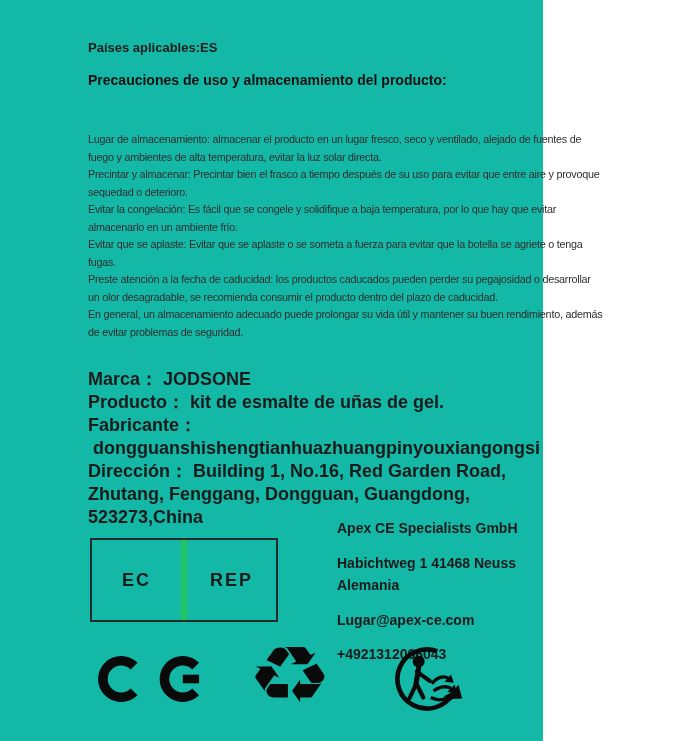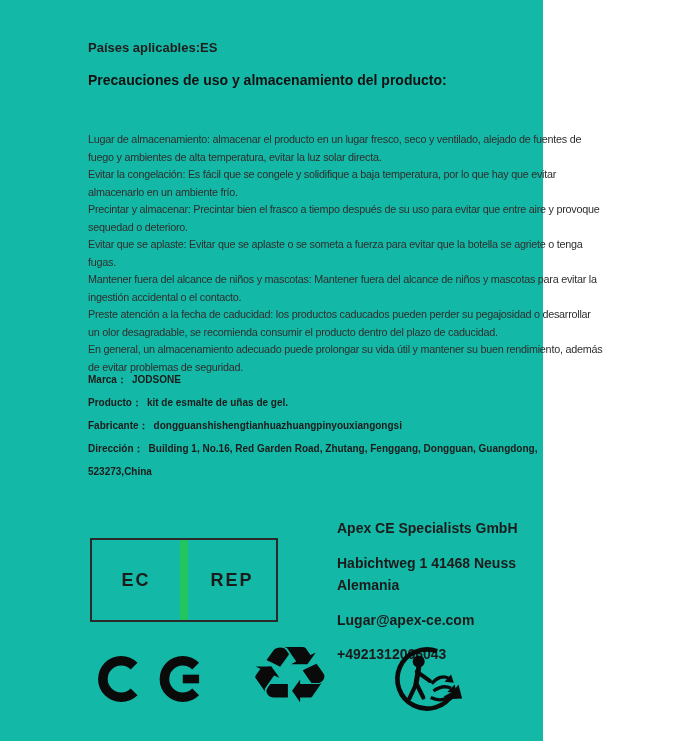--- a/index.html
+++ b/index.html
@@ -23,34 +23,34 @@
   .body-text {
     position: absolute; left: 88px; top: 99px; width: 515px;
     font-size: 10.8px; line-height: 17.5px; letter-spacing: -0.25px;
     color: #2e2e2e;
     margin-top: 32px;
   }
   .body-text p { margin: 0; }
 
   .product-info {
     position: absolute; left: 88px; top: 368px; width: 492px;
-    font-size: 10px; font-weight: bold; color: #1b1b1b; line-height: 23px;
+    font-size: 18px; font-weight: bold; color: #1b1b1b; line-height: 23px;
   }
   .product-row { margin: 0; }
   .product-row .value { margin-left: 5px; }
 
   .ecrep-box {
     position: absolute; left: 90px; top: 538px; width: 184px; height: 80px;
     border: 2px solid #2a2a2a; display: flex;
   }
   .ecrep-cell {
     flex: 1; display: flex; align-items: center; justify-content: center;
     font-size: 18px; font-weight: bold; letter-spacing: 2px; color: #1b1b1b;
   }
-  .ecrep-cell + .ecrep-cell { border-left: 8px solid #22c55e; }
+  .ecrep-cell + .ecrep-cell { border-left: 6px solid #22c55e; }
 
   .eu-rep {
     position: absolute; left: 325px; top: 505px;
     font-size: 14px; font-weight: bold; color: #1b1b1b; line-height: 22.5px;
   }
   .eu-rep div { margin: 12px; }
   .ce-mark { position: absolute; left: 92px; top: 654px; }
   .recycle {
     position: absolute; left: 247px; top: 636px;
     font-family: "DejaVu Sans", sans-serif;
@@ -63,24 +63,23 @@
 <body>
 
 <div class="page">
 
   <div class="countries">Países aplicables:ES</div>
 
   <div class="precautions-title">Precauciones de uso y almacenamiento del producto:</div>
 
   <div class="body-text">
     <p>Lugar de almacenamiento: almacenar el producto en un lugar fresco, seco y ventilado, alejado de fuentes de fuego y ambientes de alta temperatura, evitar la luz solar directa.</p>
+    <p>Precintar y almacenar: Precintar bien el frasco a tiempo después de su uso para evitar que entre aire y provoque sequedad o deterioro.</p>
     <p>Evitar la congelación: Es fácil que se congele y solidifique a baja temperatura, por lo que hay que evitar almacenarlo en un ambiente frío.</p>
-    <p>Precintar y almacenar: Precintar bien el frasco a tiempo después de su uso para evitar que entre aire y provoque sequedad o deterioro.</p>
     <p>Evitar que se aplaste: Evitar que se aplaste o se someta a fuerza para evitar que la botella se agriete o tenga fugas.</p>
-    <p>Mantener fuera del alcance de niños y mascotas: Mantener fuera del alcance de niños y mascotas para evitar la ingestión accidental o el contacto.</p>
     <p>Preste atención a la fecha de caducidad: los productos caducados pueden perder su pegajosidad o desarrollar un olor desagradable, se recomienda consumir el producto dentro del plazo de caducidad.</p>
     <p>En general, un almacenamiento adecuado puede prolongar su vida útil y mantener su buen rendimiento, además de evitar problemas de seguridad.</p>
   </div>
 
   <div class="product-info">
     <p class="product-row"><span>Marca：</span><span class="value">JODSONE</span></p>
     <p class="product-row"><span>Producto：</span><span class="value">kit de esmalte de uñas de gel.</span></p>
     <p class="product-row"><span>Fabricante：</span><span class="value">dongguanshishengtianhuazhuangpinyouxiangongsi</span></p>
     <p class="product-row"><span>Dirección：</span><span class="value">Building 1, No.16, Red Garden Road, Zhutang, Fenggang, Dongguan, Guangdong, 523273,China</span></p>
   </div>

